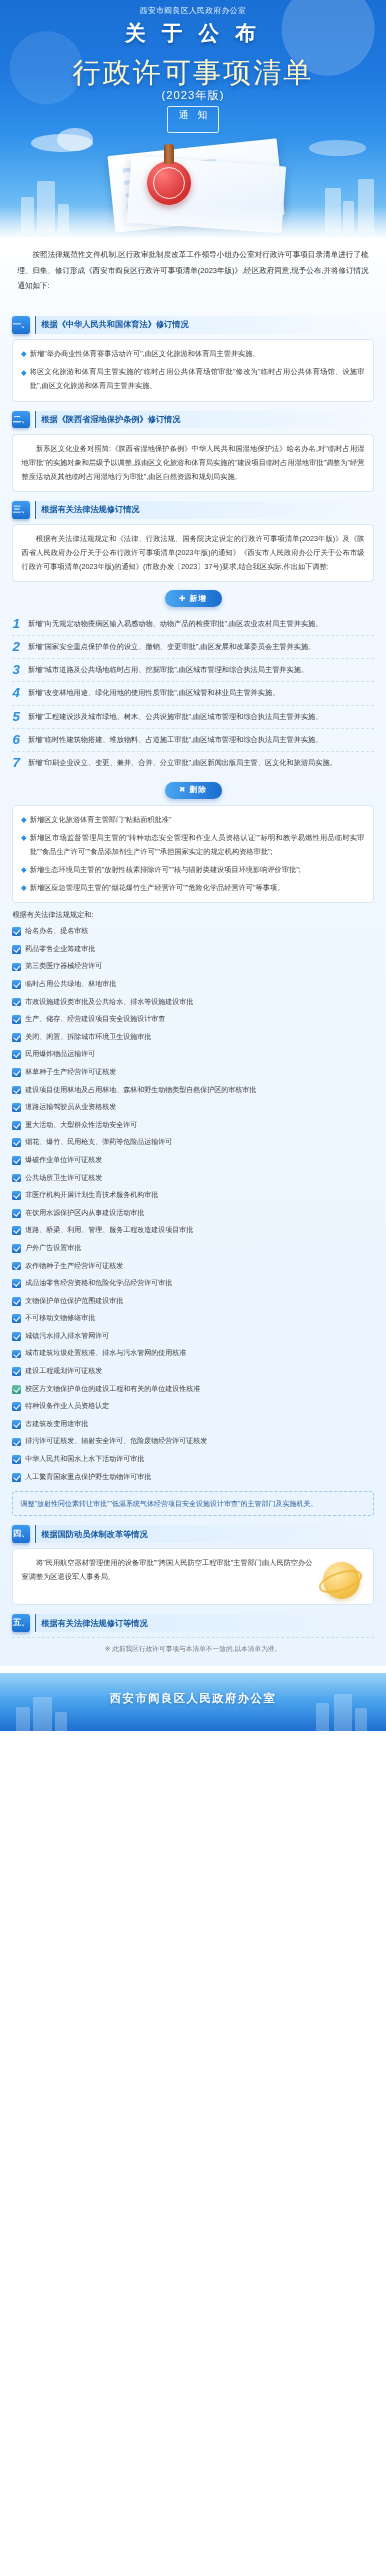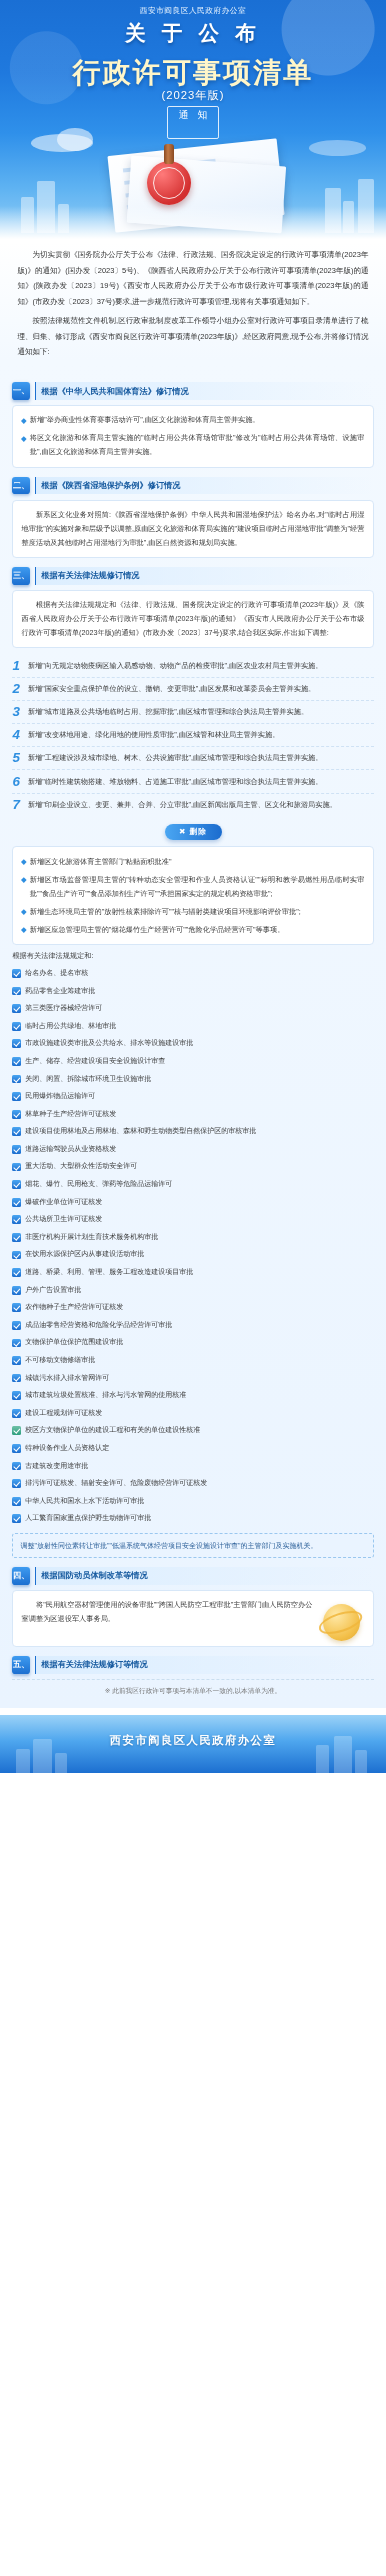--- a/index.html
+++ b/index.html
@@ -30,33 +30,33 @@
     position: absolute; top: 19.6px; left: 93px; width: 201px; height: 0.5px;
     background: linear-gradient(90deg, rgba(255,255,255,0) 0%, rgba(255,255,255,0.75) 50%, rgba(255,255,255,0) 100%);
   }
   .hdr-t1 {
     position: absolute; top: 19px; left: 0; width: 386px; text-align: center;
     color: #ffffff; font-size: 20.6px; font-weight: bold; letter-spacing: 5.2px;
     text-shadow: 0 1.5px 3.1px rgba(0,40,90,0.45);
   }
   .hdr-t2 {
     position: absolute; top: 54px; left: 0; width: 386px; text-align: center;
-    font-size: 28px; font-weight: bold; letter-spacing: 2.1px;
+    font-size: 28px; font-weight: normal; letter-spacing: 2.1px;
     color: #fff6c9;
     background: linear-gradient(180deg, #fffdf0 0%, #ffe99a 48%, #f3c košík 49%, #ffd977 100%);
     -webkit-background-clip: text; background-clip: text;
     text-shadow: 0 2.1px 4.1px rgba(0,45,95,0.4);
   }
   .hdr-t3 {
     position: absolute; top: 88px; left: 0; width: 386px; text-align: center;
     color: #ffffff; font-size: 11.3px; letter-spacing: 1px;
     text-shadow: 0 1px 2.6px rgba(0,40,90,0.4);
   }
   .hdr-notice {
-    position: absolute; top: 106px; left: 167px; width: 52px; height: 33px;
+    position: absolute; top: 106px; left: 167px; width: 52px; height: 27px;
     border: 1px solid rgba(255,255,255,0.85); border-radius: 2.1px;
     color: #ffffff; font-size: 9.8px; letter-spacing: 3.1px; text-align: center; line-height: 15.5px;
     text-indent: 3.1px;
   }
   
   .illus { position: absolute; left: 0; top: 129px; width: 386px; height: 113px; }
   .doc-paper {
     position: absolute; left: 111px; top: 18px; width: 170px; height: 77px;
     background: linear-gradient(160deg,#ffffff 0%, #eef6ff 100%);
     transform: rotate(-6deg);
@@ -255,21 +255,20 @@
       <div class="bld" style="left:325px; width:15.5px; height:45px;"></div>
       <div class="bld" style="left:343px; width:11.3px; height:32px;"></div>
       <div class="bld" style="left:358px; width:15.5px; height:54px;"></div>
       <div class="wave"></div>
     </div>
   </div>
 
   <div class="body">
 
     <div class="intro">
-      <p>为切实贯彻《国务院办公厅关于公布《法律、行政法规、国务院决定设定的行政许可事项清单(2023年版)》的通知》(国办发〔2023〕5号)、《陕西省人民政府办公厅关于公布行政许可事项清单(2023年版)的通知》(陕政办发〔2023〕19号)《西安市人民政府办公厅关于公布市级行政许可事项清单(2023年版)的通知》(市政办发〔2023〕37号)要求,进一步规范行政许可事项管理,现将有关事项通知如下。</p>
       <p>按照法律规范性文件机制,区行政审批制度改革工作领导小组办公室对行政许可事项目录清单进行了梳理、归集、修订形成《西安市阎良区行政许可事项清单(2023年版)》,经区政府同意,现予公布,并将修订情况通知如下:</p>
     </div>
 
     <div class="sec">
       <div class="sec-num">一、</div>
       <div class="sec-title">根据《中华人民共和国体育法》修订情况</div>
     </div>
     <div class="block">
       <p class="sq">新增"举办商业性体育赛事活动许可",由区文化旅游和体育局主管并实施。</p>
       <p class="sq">将区文化旅游和体育局主管实施的"临时占用公共体育场馆审批"修改为"临时占用公共体育场馆、设施审批",由区文化旅游和体育局主管并实施。</p>
@@ -284,20 +283,25 @@
     </div>
 
     <div class="sec">
       <div class="sec-num">三、</div>
       <div class="sec-title">根据有关法律法规修订情况</div>
     </div>
     <div class="block">
       <p>根据有关法律法规规定和《法律、行政法规、国务院决定设定的行政许可事项清单(2023年版)》及《陕西省人民政府办公厅关于公布行政许可事项清单(2023年版)的通知》《西安市人民政府办公厅关于公布市级行政许可事项清单(2023年版)的通知》(市政办发〔2023〕37号)要求,结合我区实际,作出如下调整:</p>
     </div>
 
+    <div class="badge-wrap">
+      <span class="badge">
+        <span class="bi">✚</span><span>新增</span>
+      </span>
+    </div>
 
     <div class="numlist">
       <div class="numitem">
         <div class="n">1</div>
         <div class="txt">新增"向无规定动物疫病区输入易感动物、动物产品的检疫审批",由区农业农村局主管并实施。</div>
       </div>
       <div class="numitem">
         <div class="n">2</div>
         <div class="txt">新增"国家安全重点保护单位的设立、撤销、变更审批",由区发展和改革委员会主管并实施。</div>
       </div>

